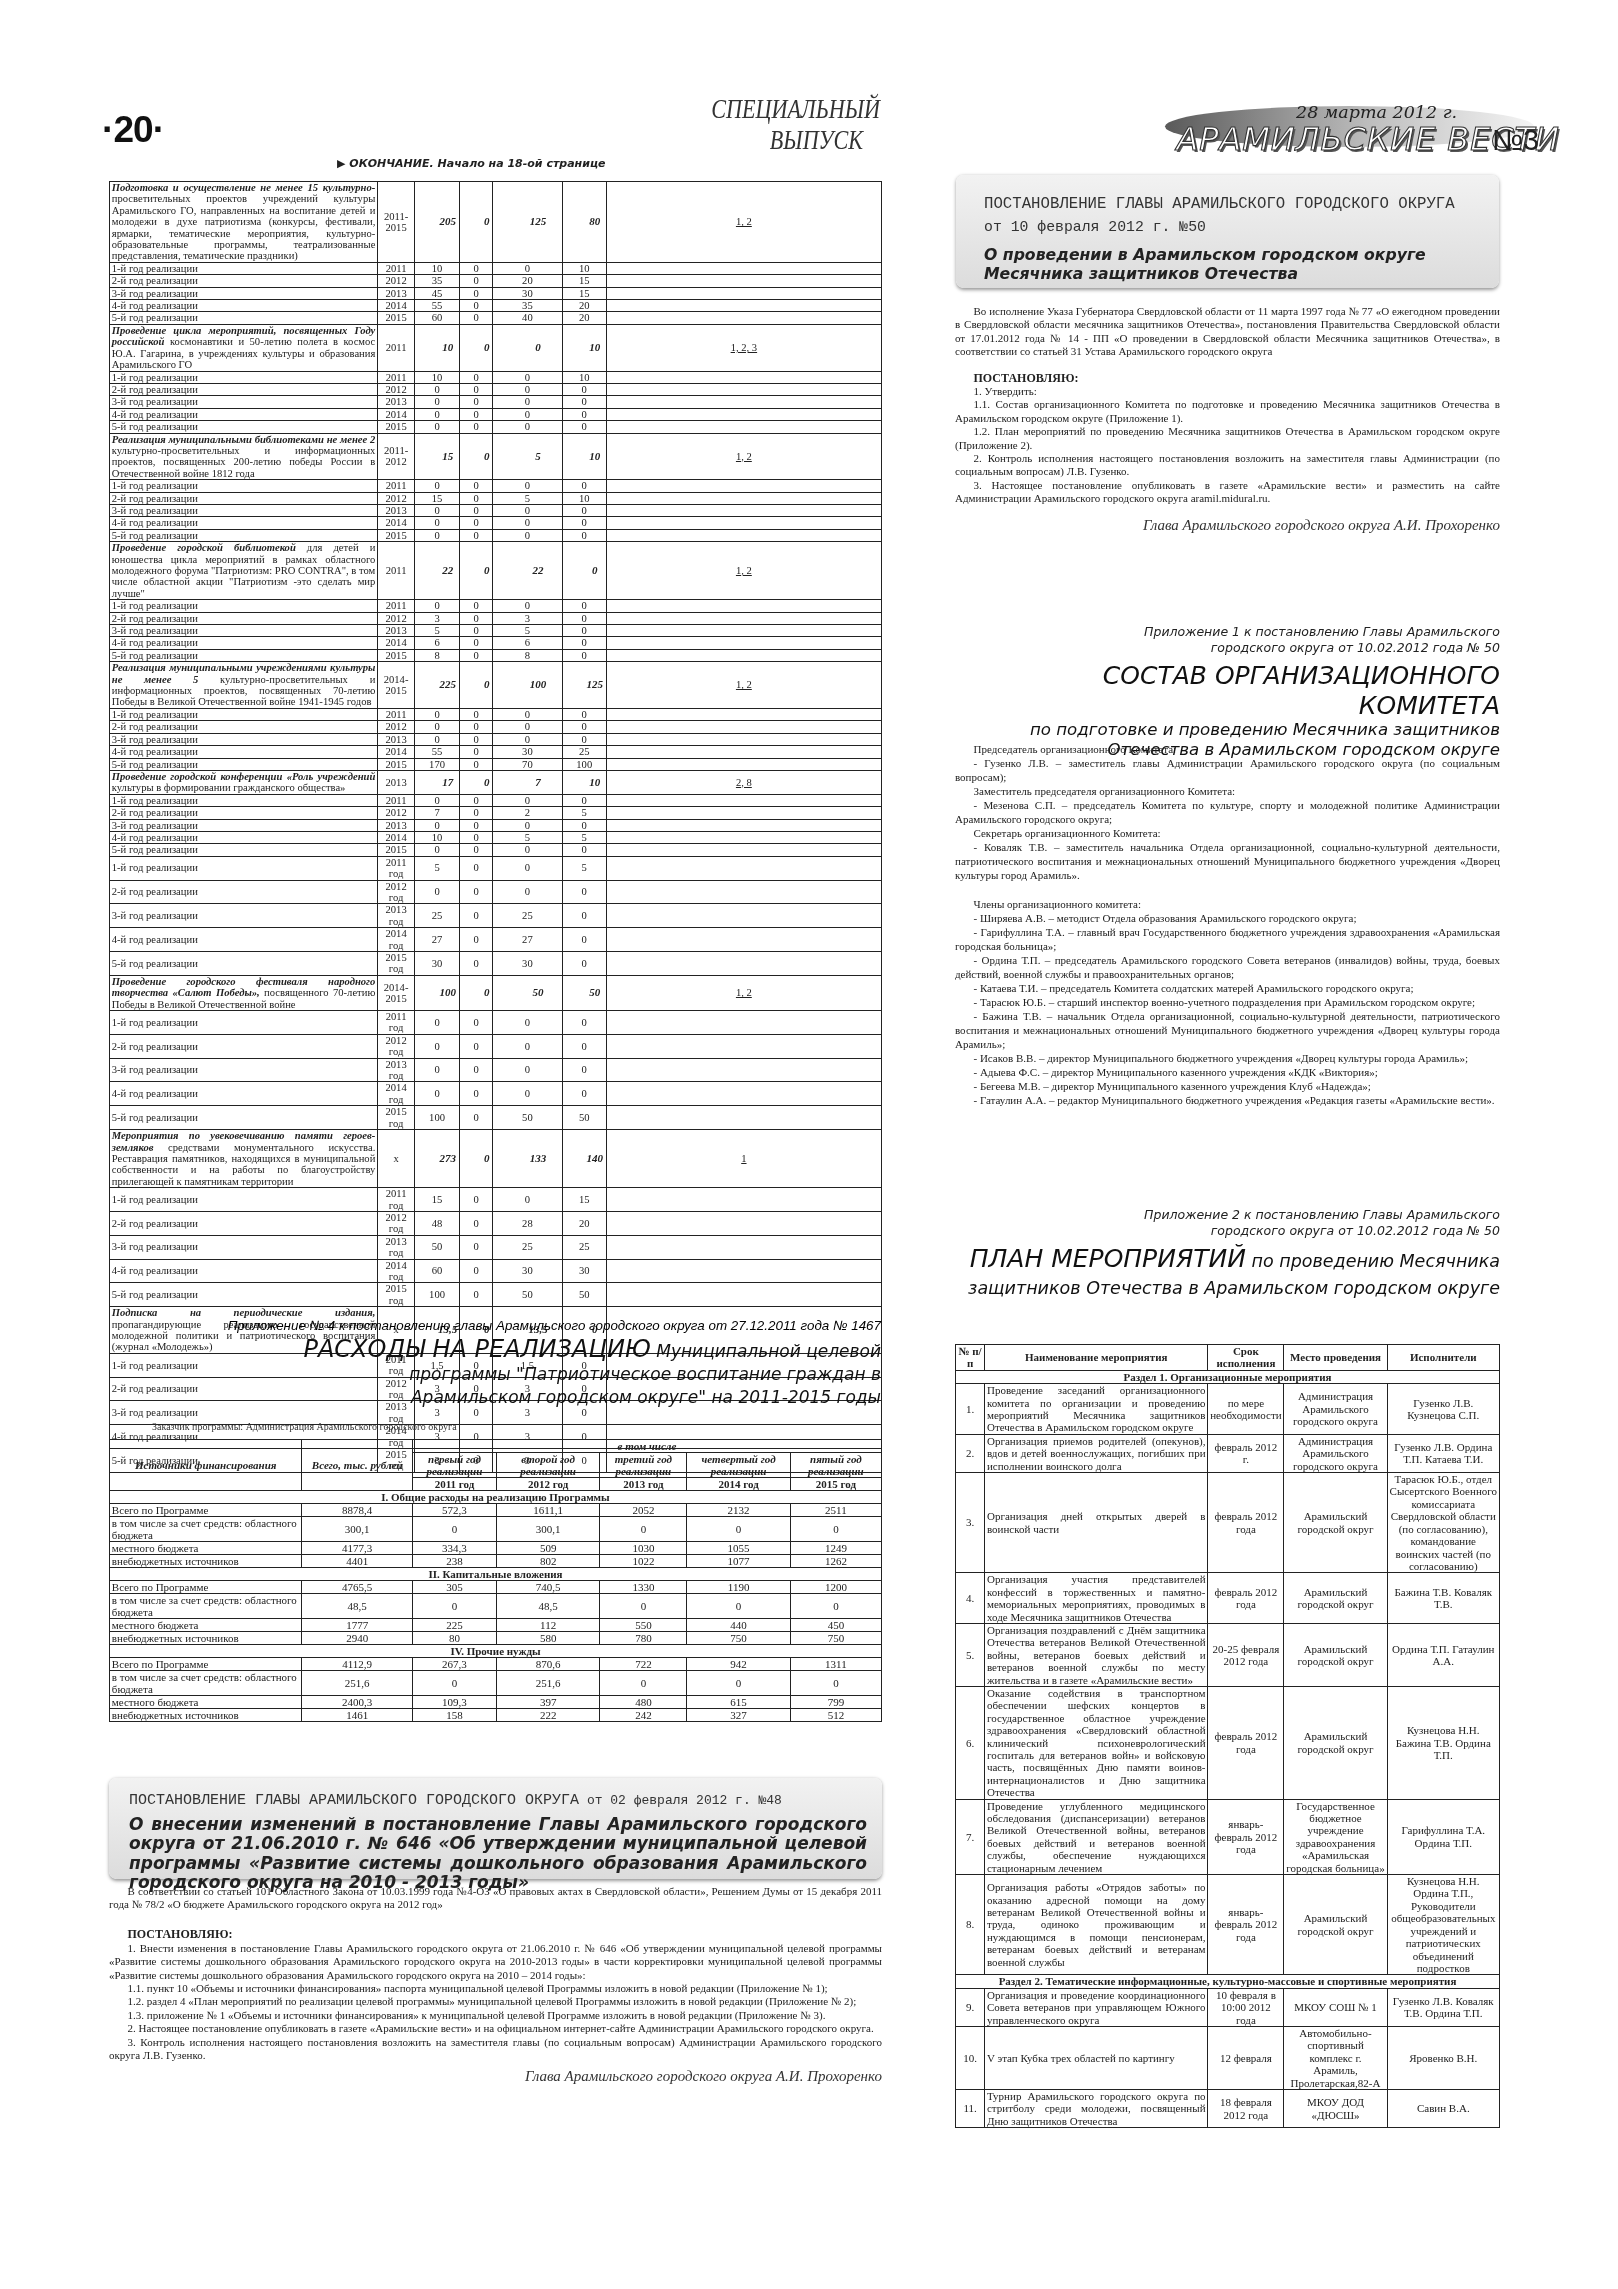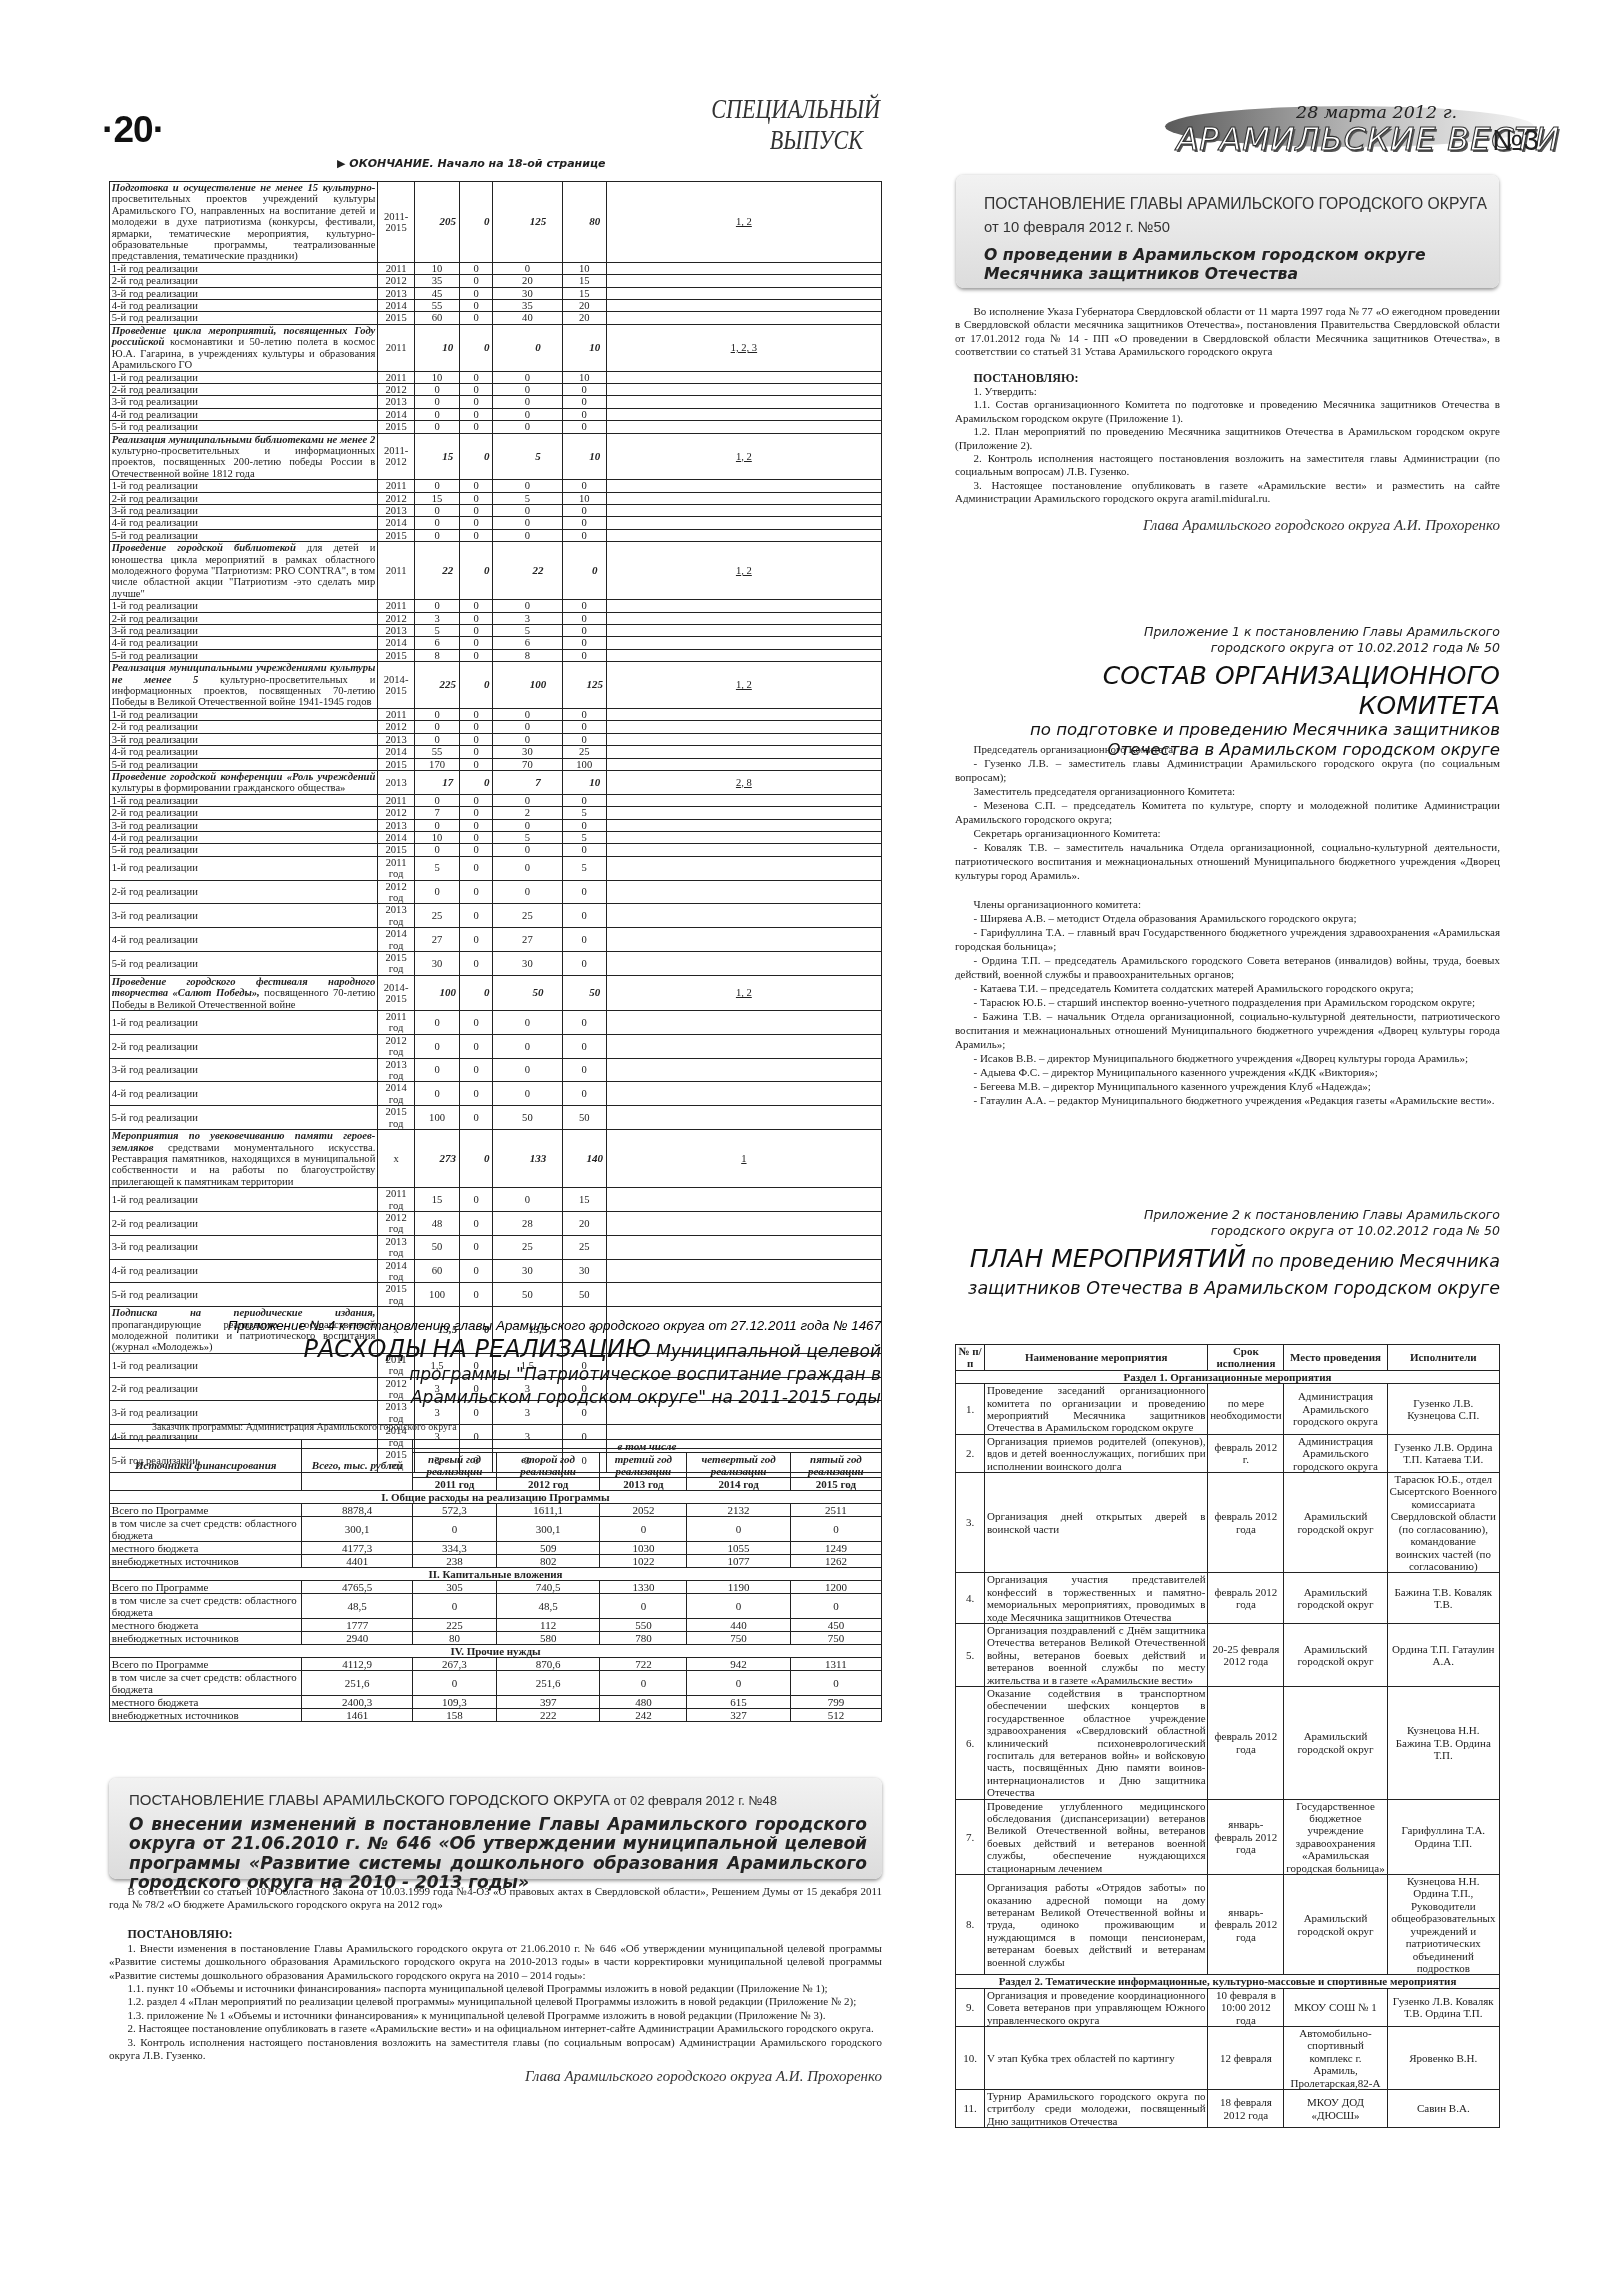--- a/index.html
+++ b/index.html
@@ -39,21 +39,21 @@
   .t2 td{text-align:center;height:12px;}
   .t2 td.d{text-align:left;}
   .t2 .hd{font-weight:bold;font-style:italic;}
   .t2 .yr{font-weight:bold;}
   .t2 .sec td{font-weight:bold;text-align:center;}
 
   
   .box{background:linear-gradient(#f2f2f2,#dcdcdc);border-radius:7.4px;box-shadow:0 1.8px 3.7px #999;}
   .box1{left:956px;top:175px;width:543px;height:113px;}
   .box2{left:109px;top:1778px;width:773px;height:101px;}
-  .box-h{font-family:Liberation Sans, sans-serif;color:#333;font-size:15px;}
+  .box-h{font-family:Liberation Mono, monospace;color:#333;font-size:15px;}
   .box-sub{font-family:"DejaVu Sans",sans-serif;font-style:italic;font-weight:bold;color:#222;}
 
   
   .txt{font-family:"Liberation Serif",serif;font-size:11px;line-height:13.4px;text-align:justify;color:#222;}
   .txt p{margin:0;text-indent:18.5px;}
   .txt p.h{font-weight:bold;font-size:12px;margin-top:9.2px;}
   .sig{font-style:italic;text-align:right;font-size:15px;color:#333;}
 
   
   .app-r{font-family:"DejaVu Sans",sans-serif;font-style:italic;font-size:12.5px;text-align:right;line-height:15.7px;color:#222;}

